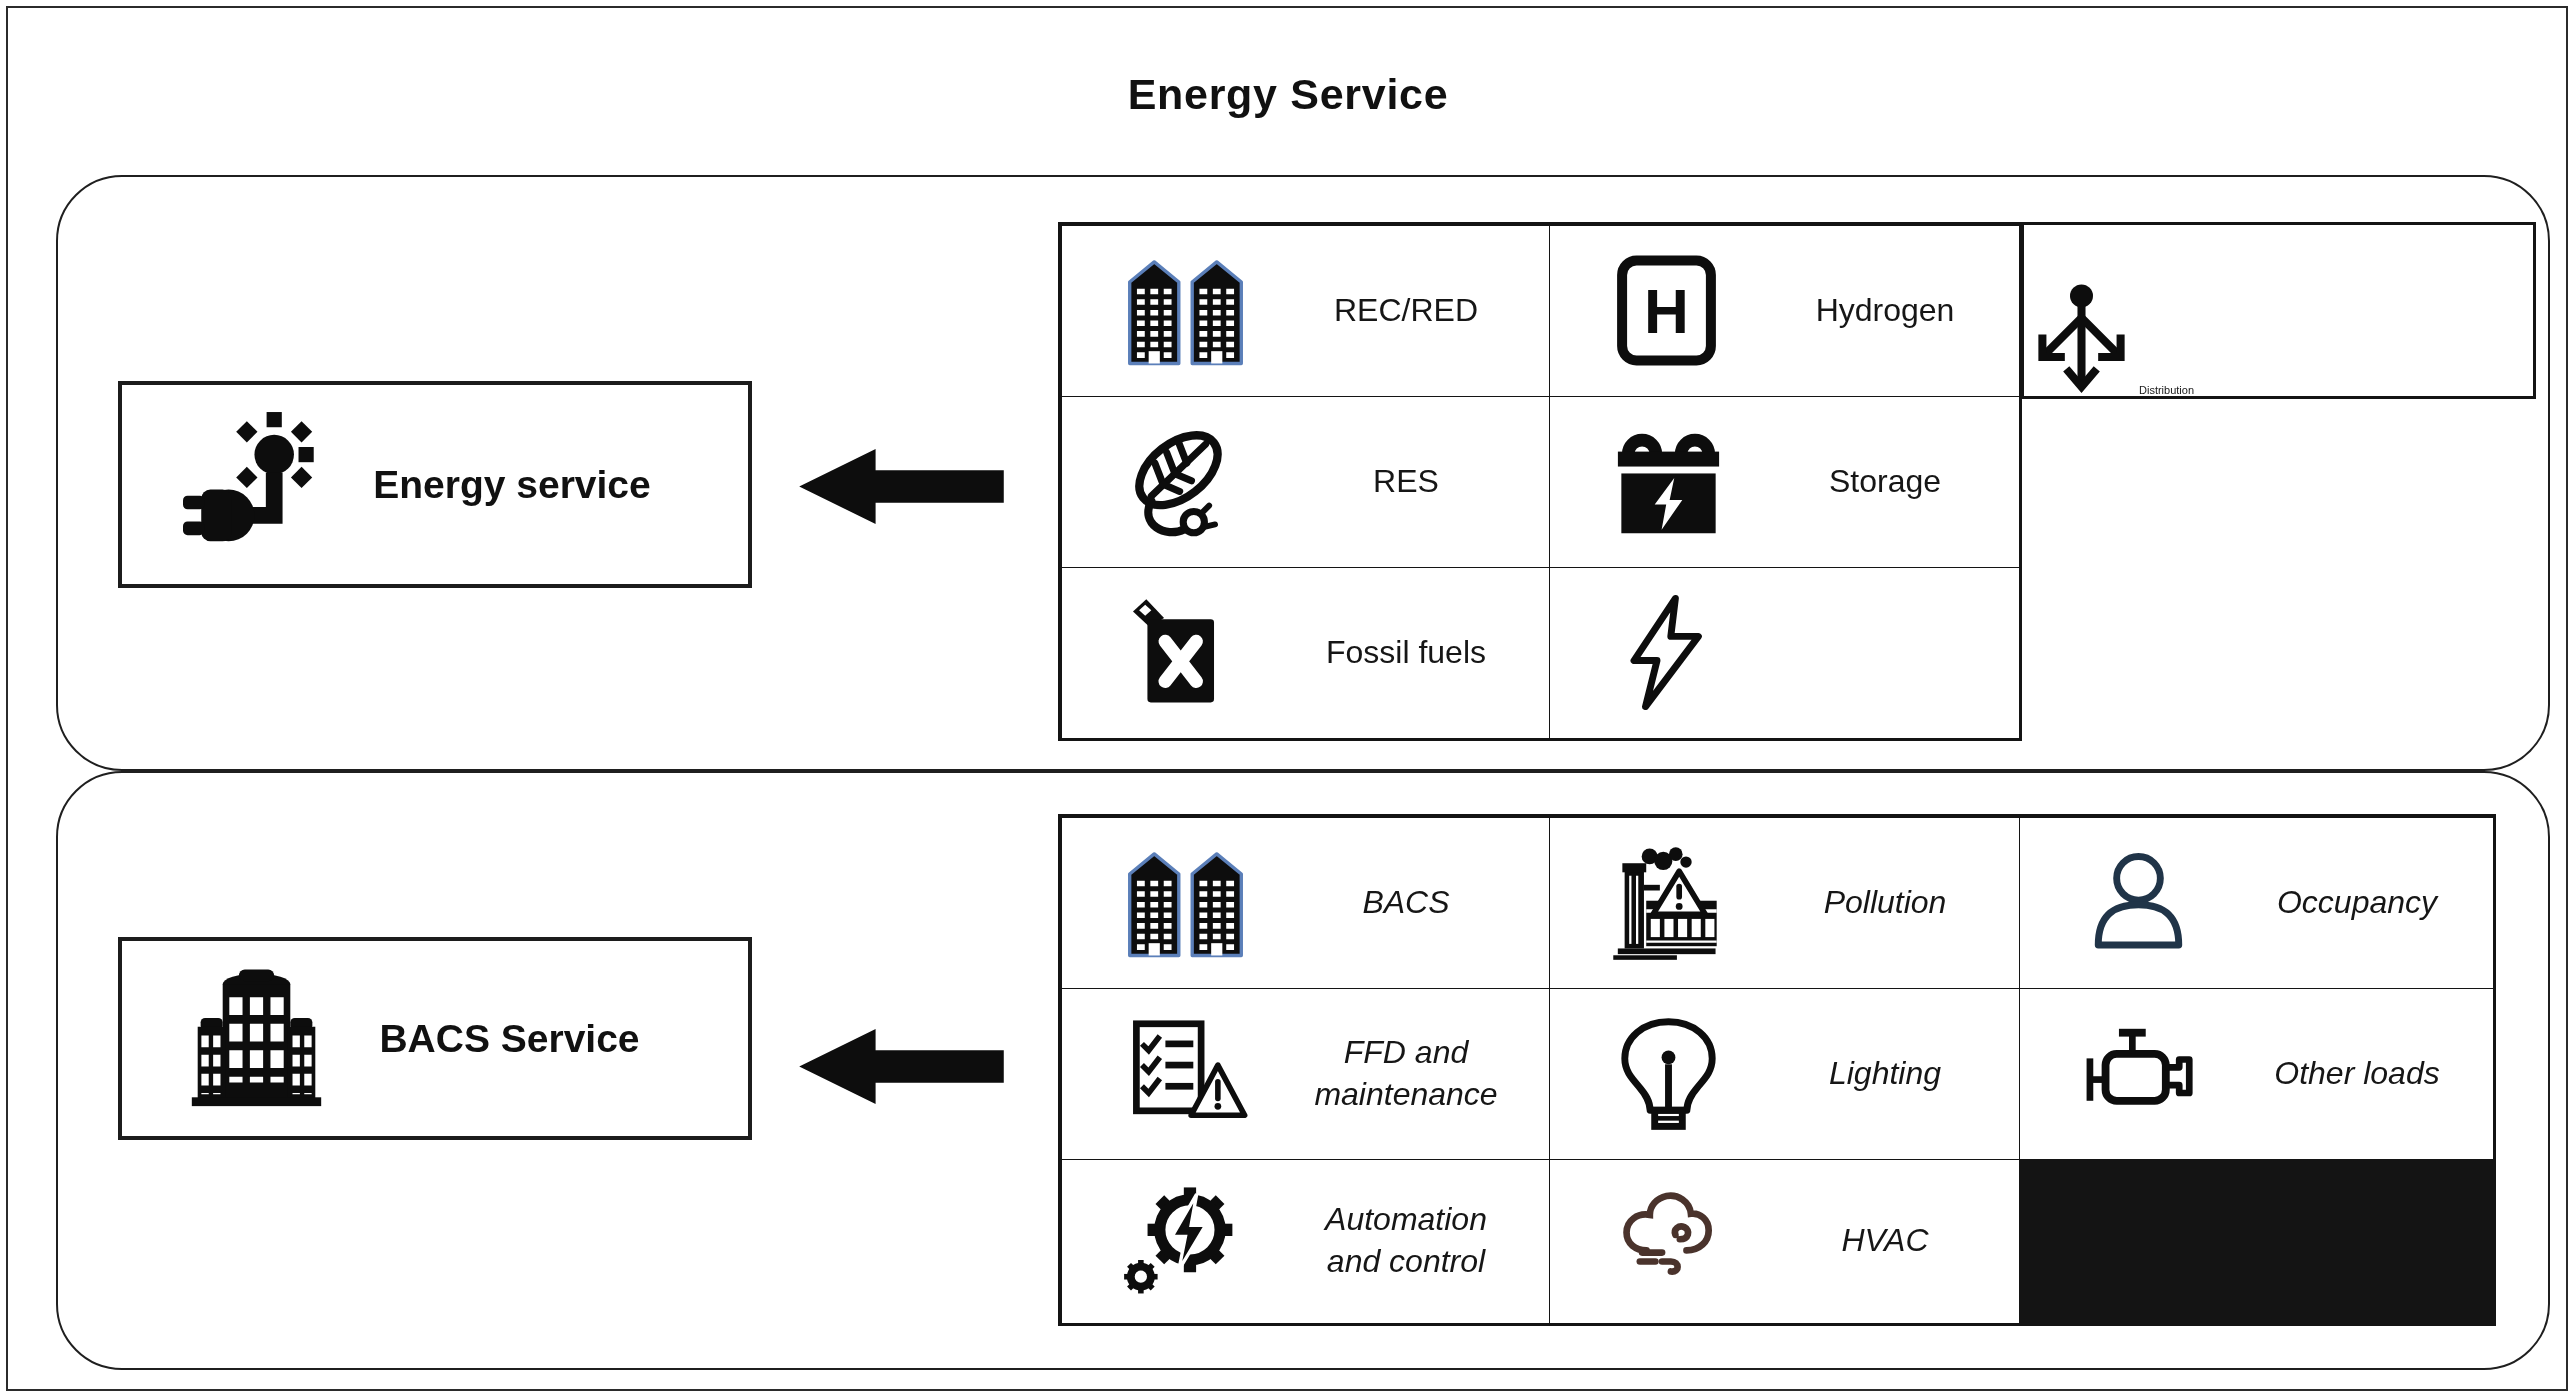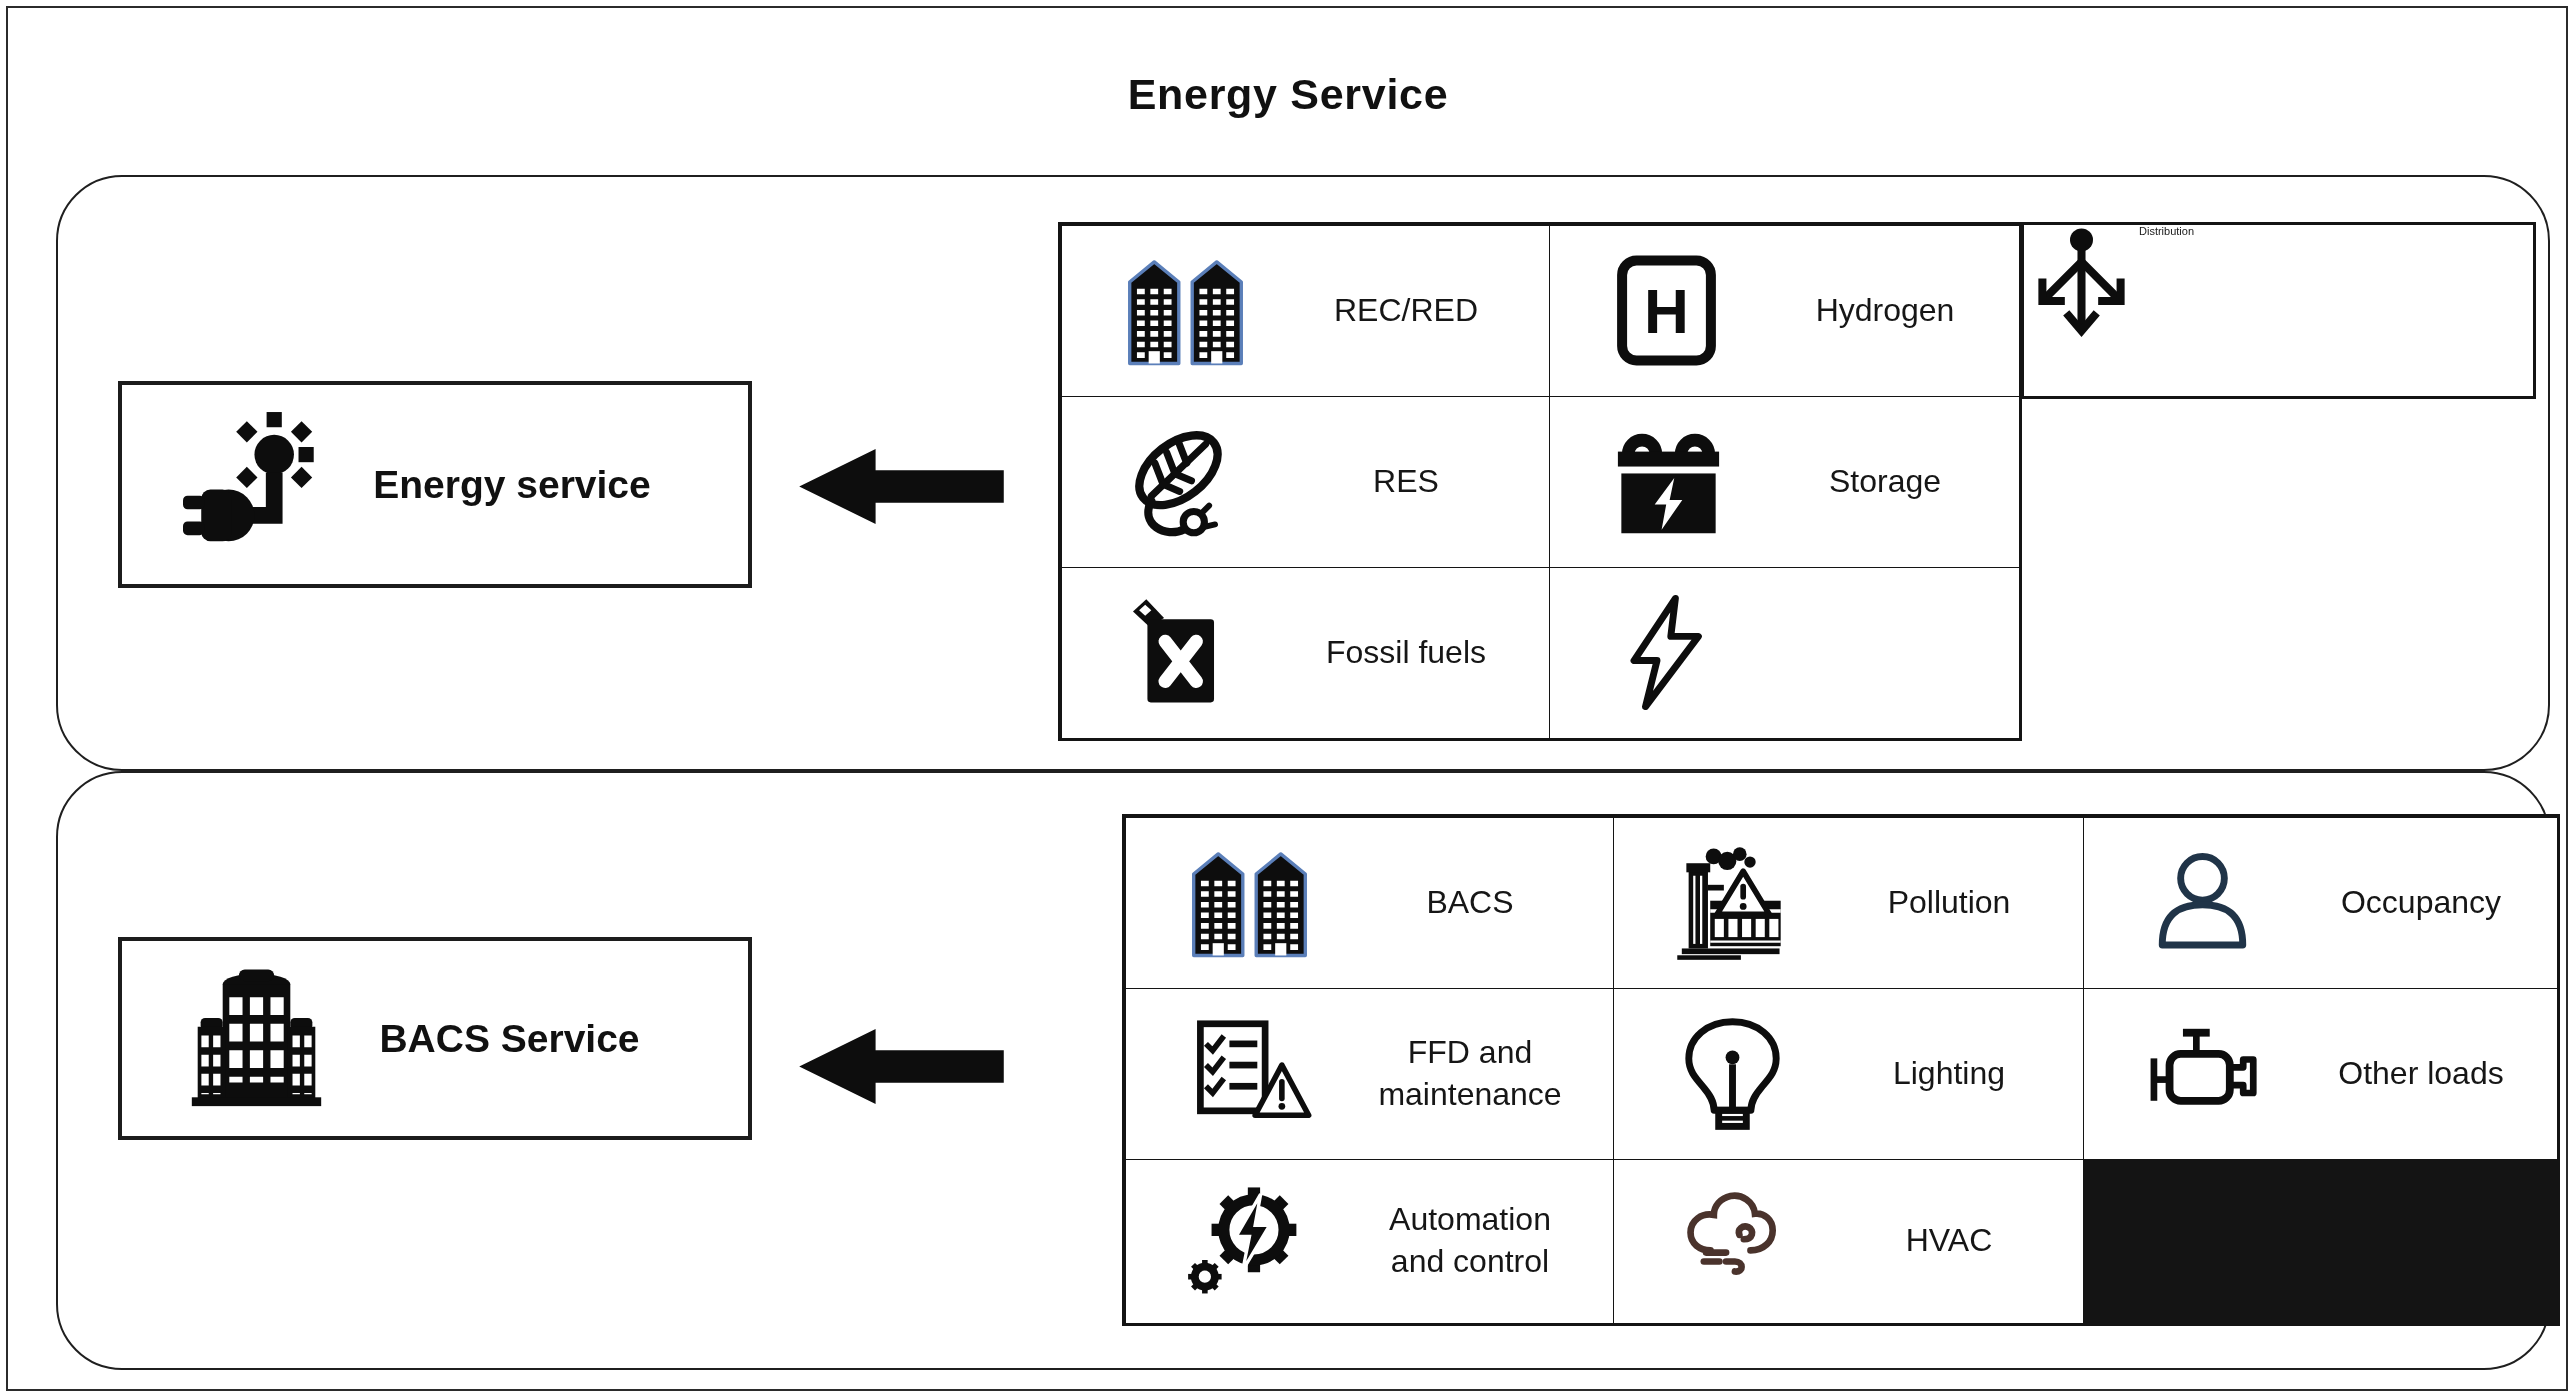--- a/index.html
+++ b/index.html
@@ -77,23 +77,24 @@
     background: #141414;
     padding: 3.5px;
     gap: 1px;
   }
   .grid.energy-grid {
     left: 1058px; top: 222px;
     grid-template-columns: 487px 469px;
     grid-template-rows: 170px 170px 170px;
   }
   .grid.bacs-grid {
-    left: 1122px; top: 814px;
+    left: 1058px; top: 814px;
     grid-template-columns: 487px 469px 473px;
     grid-template-rows: 170px 170px 163px;
+    font-style: italic;
   }
   .cell {
     background: #ffffff;
     display: flex;
     align-items: center;
     overflow: hidden;
   }
   .cell .icon-wrap {
     flex: 0 0 auto;
     width: 230px;
@@ -111,21 +112,21 @@
     color: #161616;
     white-space: pre-line;
   }
   .distribution-box {
     position: absolute;
     left: 2021px; top: 222px;
     width: 515px; height: 177px;
     border: 3.5px solid #141414;
     background: #fff;
     display: flex;
-    align-items: flex-start;
+    align-items: flex-end;
   }
   .icon-wrap svg { display: block; }
 </style>
 </head>
 <body>
 
 <div class="page">
 
   <div class="outer-frame"></div>
   <div class="diagram-title">Energy Service</div>

